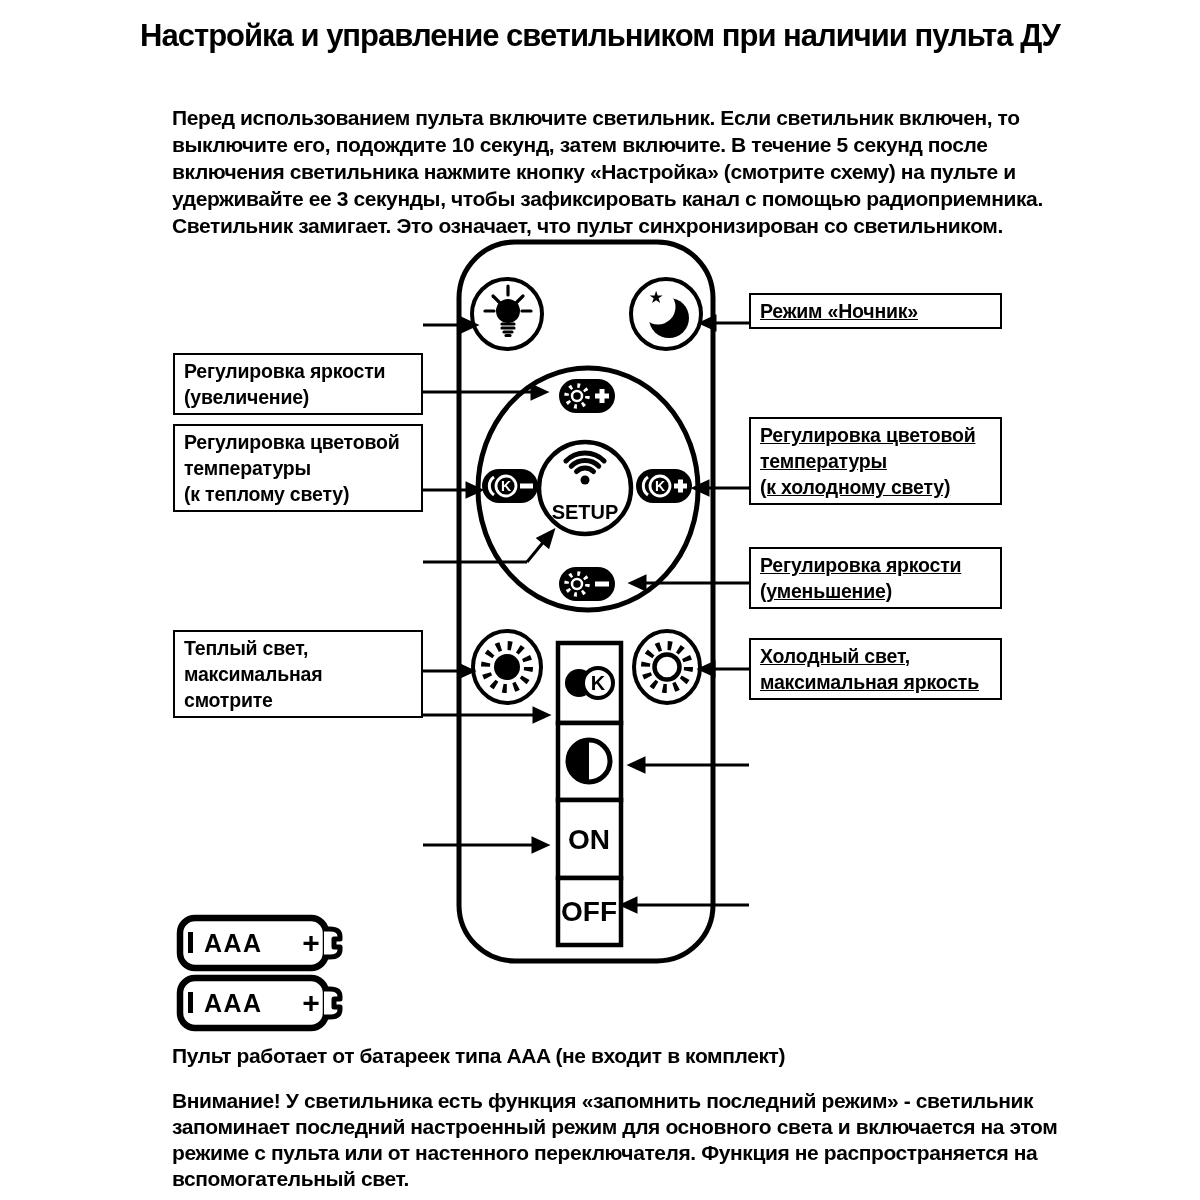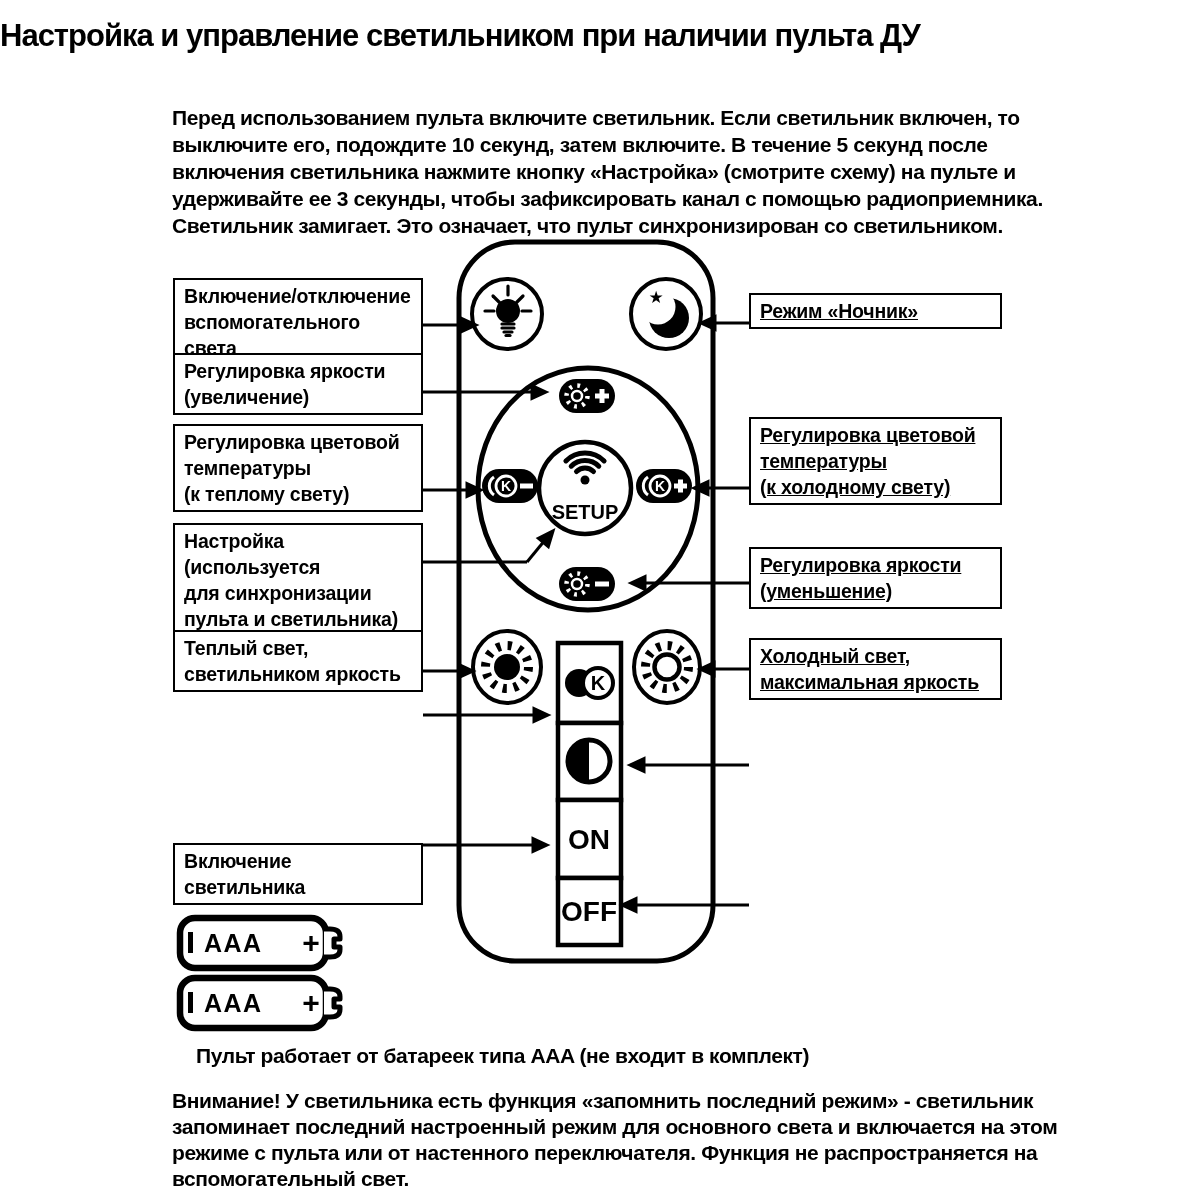--- a/index.html
+++ b/index.html
@@ -1,22 +1,22 @@
 <!DOCTYPE html>
 <html><head>
 <meta charset="utf-8">
 <style>
   html,body{margin:0;padding:0;background:#fff;}
   #page{position:relative;width:1200px;height:1200px;background:#fff;overflow:hidden;
         font-family:"Liberation Sans","DejaVu Sans",sans-serif;color:#000;}
   .abs{position:absolute;}
-  #title{top:18px;left:0;width:1200px;text-align:left;font-size:31px;font-weight:bold;letter-spacing:-1px;}
+  #title{top:18px;left:0;width:1200px;text-align:center;font-size:31px;font-weight:bold;letter-spacing:-1px;}
   .para{font-size:21px;font-weight:bold;line-height:27px;letter-spacing:-0.4px;}
   #intro{top:85px;left:172px;width:893px;margin-top:19px;}
-  #battery-note{top:1042px;left:172px;width:893px;margin-left:24px;}
+  #battery-note{top:1042px;left:172px;width:893px;}
   #warning{top:1088px;left:172px;width:893px;line-height:26px;}
   .callout{position:absolute;border:2px solid #000;background:#fff;padding:3px 9px;
            font-size:19.5px;font-weight:bold;line-height:26px;letter-spacing:-0.2px;
            white-space:pre-line;}
   .cl{left:173px;width:228px;}
   .cr{left:749px;width:231px;text-decoration:underline;}
   #diagram-svg{position:absolute;left:0;top:0;}
   svg text{font-family:"Liberation Sans","DejaVu Sans",sans-serif;font-weight:bold;}
 </style>
 </head>
@@ -220,33 +220,27 @@
     <g transform="translate(0,60)">
       <use href="#battery-shape"></use>
       <text x="204" y="952" font-size="25" letter-spacing="1.5" fill="#000">AAA</text>
       <text x="311" y="953" font-size="30" text-anchor="middle" fill="#000">+</text>
     </g>
   </svg>
 
   <div id="title" class="abs">Настройка и управление светильником при наличии пульта ДУ</div>
   <div id="intro" class="abs para">Перед использованием пульта включите светильник. Если светильник включен, то выключите его, подождите 10 секунд, затем включите. В течение 5 секунд после включения светильника нажмите кнопку «Настройка» (смотрите схему) на пульте и удерживайте ее 3 секунды, чтобы зафиксировать канал с помощью радиоприемника. Светильник замигает. Это означает, что пульт синхронизирован со светильником.</div>
 
-  <div class="callout cl" style="top:278px">Включение/отключение
-вспомогательного света</div>
   <div class="callout cl" style="top:353px">Регулировка яркости
 (увеличение)</div>
   <div class="callout cl" style="top:424px">Регулировка цветовой
 температуры
 (к теплому свету)</div>
-  <div class="callout cl" style="top:523px">Настройка (используется
-для синхронизации
-пульта и светильника)</div>
   <div class="callout cl" style="top:630px">Теплый свет,
-светильником яркость</div>
-  <div class="callout cl" style="top:843px">Включение светильника</div>
+максимальная смотрите</div>
 
   <div class="callout cr" style="top:293px">Режим «Ночник»</div>
   <div class="callout cr" style="top:417px">Регулировка цветовой
 температуры
 (к холодному свету)</div>
   <div class="callout cr" style="top:547px">Регулировка яркости
 (уменьшение)</div>
   <div class="callout cr" style="top:638px">Холодный свет,
 максимальная яркость</div>
 

